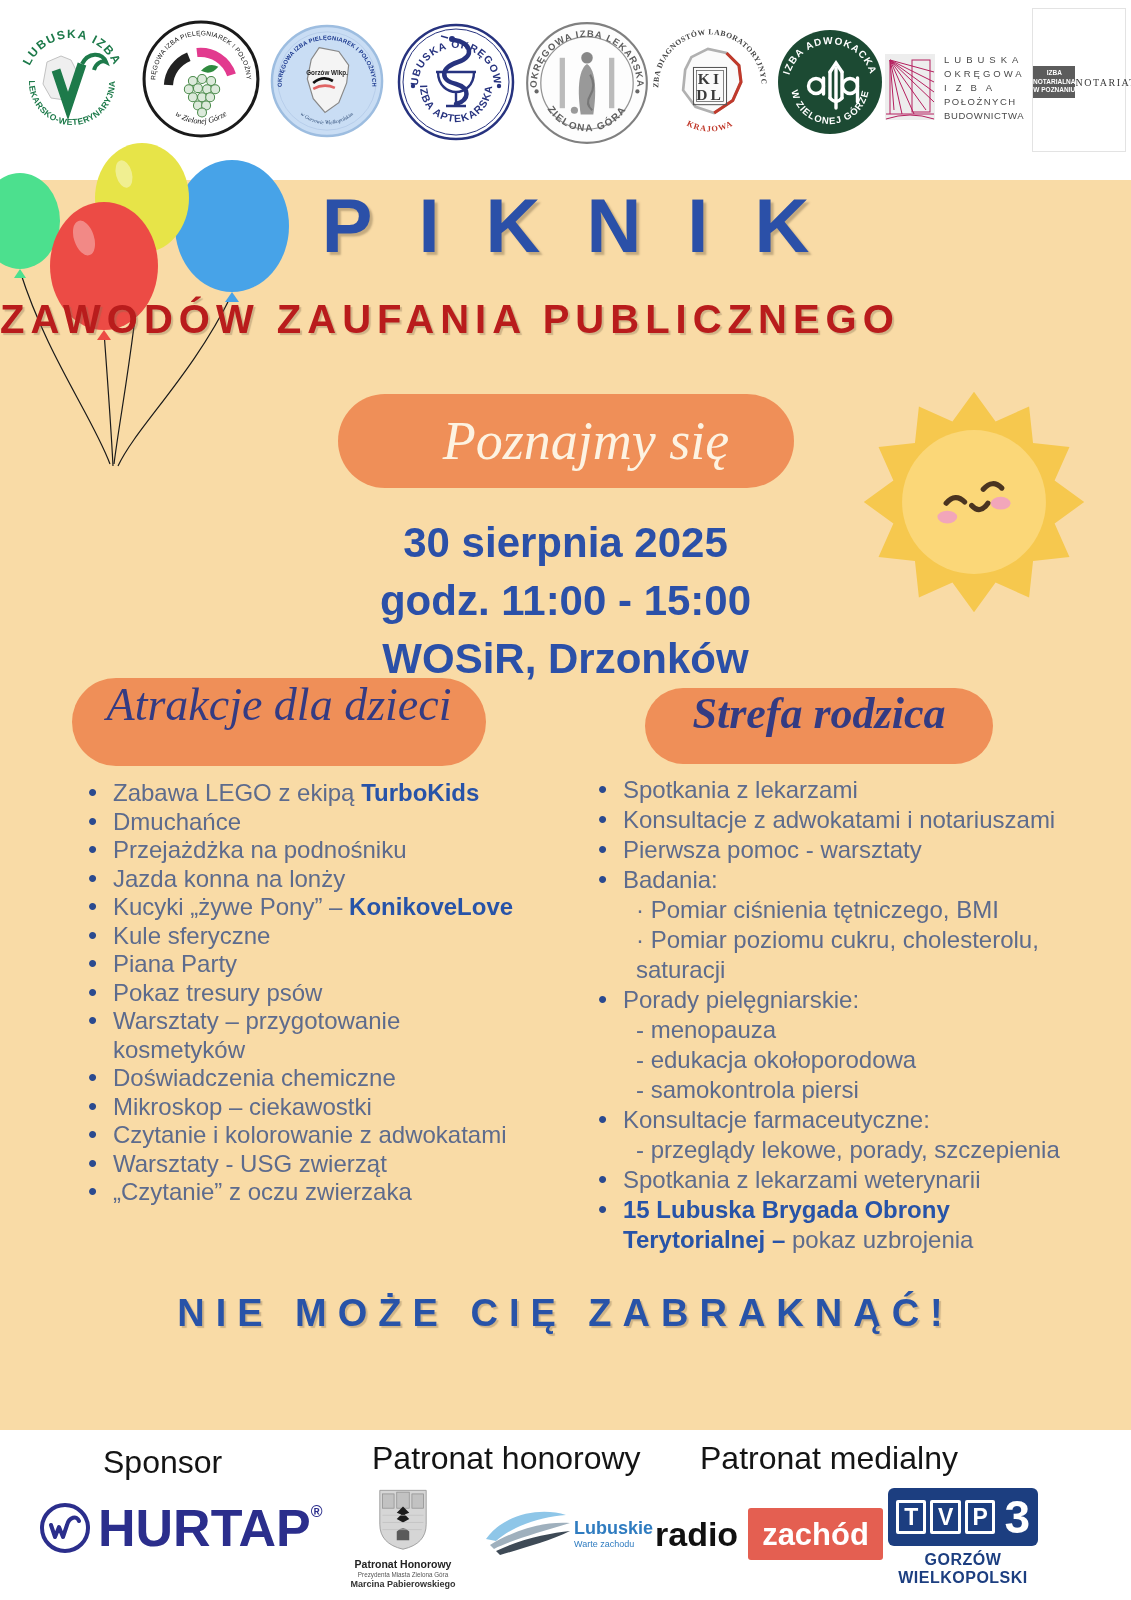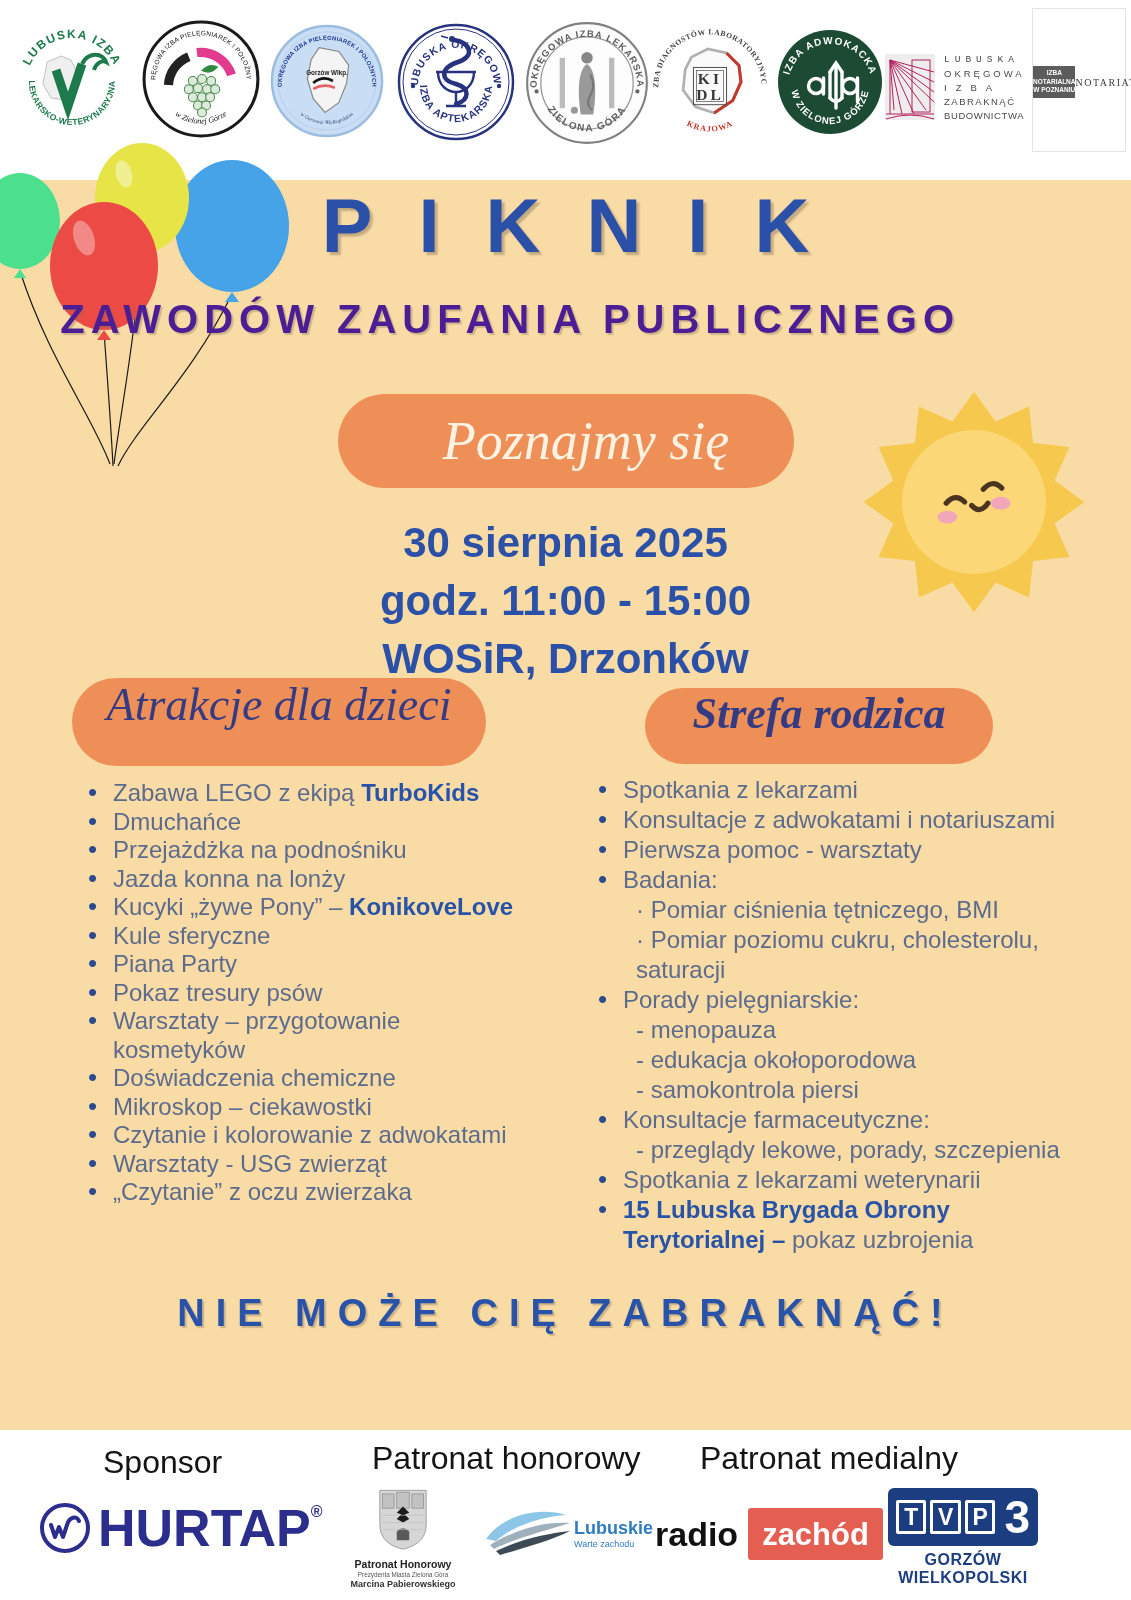--- a/index.html
+++ b/index.html
@@ -5,38 +5,38 @@
   html,body{margin:0;padding:0;background:#ffffff;}
   .poster{position:relative;width:1131px;height:1600px;background:#ffffff;overflow:hidden;
           font-family:"Liberation Sans",sans-serif;}
   .peach{position:absolute;left:0;top:180px;width:1131px;height:1250px;background:#f9dba6;}
 
   
   .logo{position:absolute;}
   .logo svg{display:block;}
   .eng-wrap{display:flex;align-items:center;gap:8px;}
   .eng-text{font-size:9.5px;color:#4a4a4a;line-height:14px;white-space:nowrap;}
-  .eng-text .l1{letter-spacing:5px;font-family:Liberation Mono, monospace;} .eng-text .l2{letter-spacing:3px;}
+  .eng-text .l1{letter-spacing:5px;} .eng-text .l2{letter-spacing:3px;}
   .eng-text .l3{letter-spacing:9px;} .eng-text .l4{letter-spacing:1.5px;}
   .eng-text .l5{letter-spacing:0.6px;}
   .notary-card{width:92px;height:142px;background:#ffffff;border:1px solid #e3e3e3;
                display:flex;flex-direction:row;align-items:center;}
   .notary-head{margin-top:4px;width:82px;background:#5c5c5c;color:#fff;font-size:6.5px;
                font-weight:bold;text-align:center;line-height:8.5px;padding:3px 0;}
   .notary-name{margin-top:5px;font-family:"Liberation Serif",serif;font-size:10px;
                letter-spacing:1.5px;color:#3a3a3a;}
   .notary-sub{font-size:4px;color:#8a8a8a;letter-spacing:1px;margin-bottom:2px;}
   .notary-motto{font-size:4.6px;color:#777;text-align:center;line-height:6px;margin-top:2px;}
 
   
   .title{position:absolute;top:182px;left:0;width:1131px;margin:0;text-align:center;
          font-size:76px;font-weight:700;color:#2b50a8;letter-spacing:46px;padding-left:46px;
          box-sizing:border-box;text-shadow:3px 3px 2px rgba(130,110,80,0.45);}
-  .subtitle{position:absolute;top:297px;left:0;width:960px;margin:0;text-align:right;
-            font-size:40px;font-weight:700;color:#4c1d95;letter-spacing:6px;
+  .subtitle{position:absolute;top:297px;left:0;width:960px;margin:0;text-align:left;
+            font-size:40px;font-weight:700;color:#b91c1c;letter-spacing:6px;
             text-shadow:2px 2px 1px rgba(130,110,80,0.35);}
   .badge{position:absolute;left:338px;top:394px;width:456px;height:94px;background:#ef8f58;
          border-radius:48px;display:flex;align-items:center;justify-content:center;}
   .badge span{font-family:"Liberation Serif",serif;font-style:italic;font-size:54px;
               color:#fdf3e2;margin-left:40px;}
   .when{position:absolute;left:0;top:514px;width:1131px;text-align:center;color:#2b50a8;
         font-size:42px;font-weight:700;line-height:58px;}
 
   
   .colhead{position:absolute;background:#ef8f58;border-radius:44px;display:flex;
@@ -269,21 +269,21 @@
         <path d="M6,8 L50,20 M6,8 L50,30 M6,8 L50,40 M6,8 L50,50 M6,8 L42,58 M6,8 L30,62 M6,8 L18,62 M6,8 L10,58 M6,8 V62"></path>
         <rect x="28" y="8" width="18" height="52"></rect>
         <path d="M2,62 H50"></path>
         <path d="M2,67 Q26,59 50,67"></path>
       </g>
     </svg>
     <div class="eng-text">
       <div class="l1">LUBUSKA</div>
       <div class="l2">OKRĘGOWA</div>
       <div class="l3">IZBA</div>
-      <div class="l4">ZABRAKNĄĆ</div>
+      <div class="l4">POŁOŻNYCH</div>
       <div class="l5">BUDOWNICTWA</div>
     </div>
   </div>
 
   <div class="logo notary-card" style="left:1032px;top:8px;">
     <div class="notary-head">
       <div>IZBA NOTARIALNA</div>
       <div>W POZNANIU</div>
     </div>
     <div class="notary-name">NOTARIAT</div>

